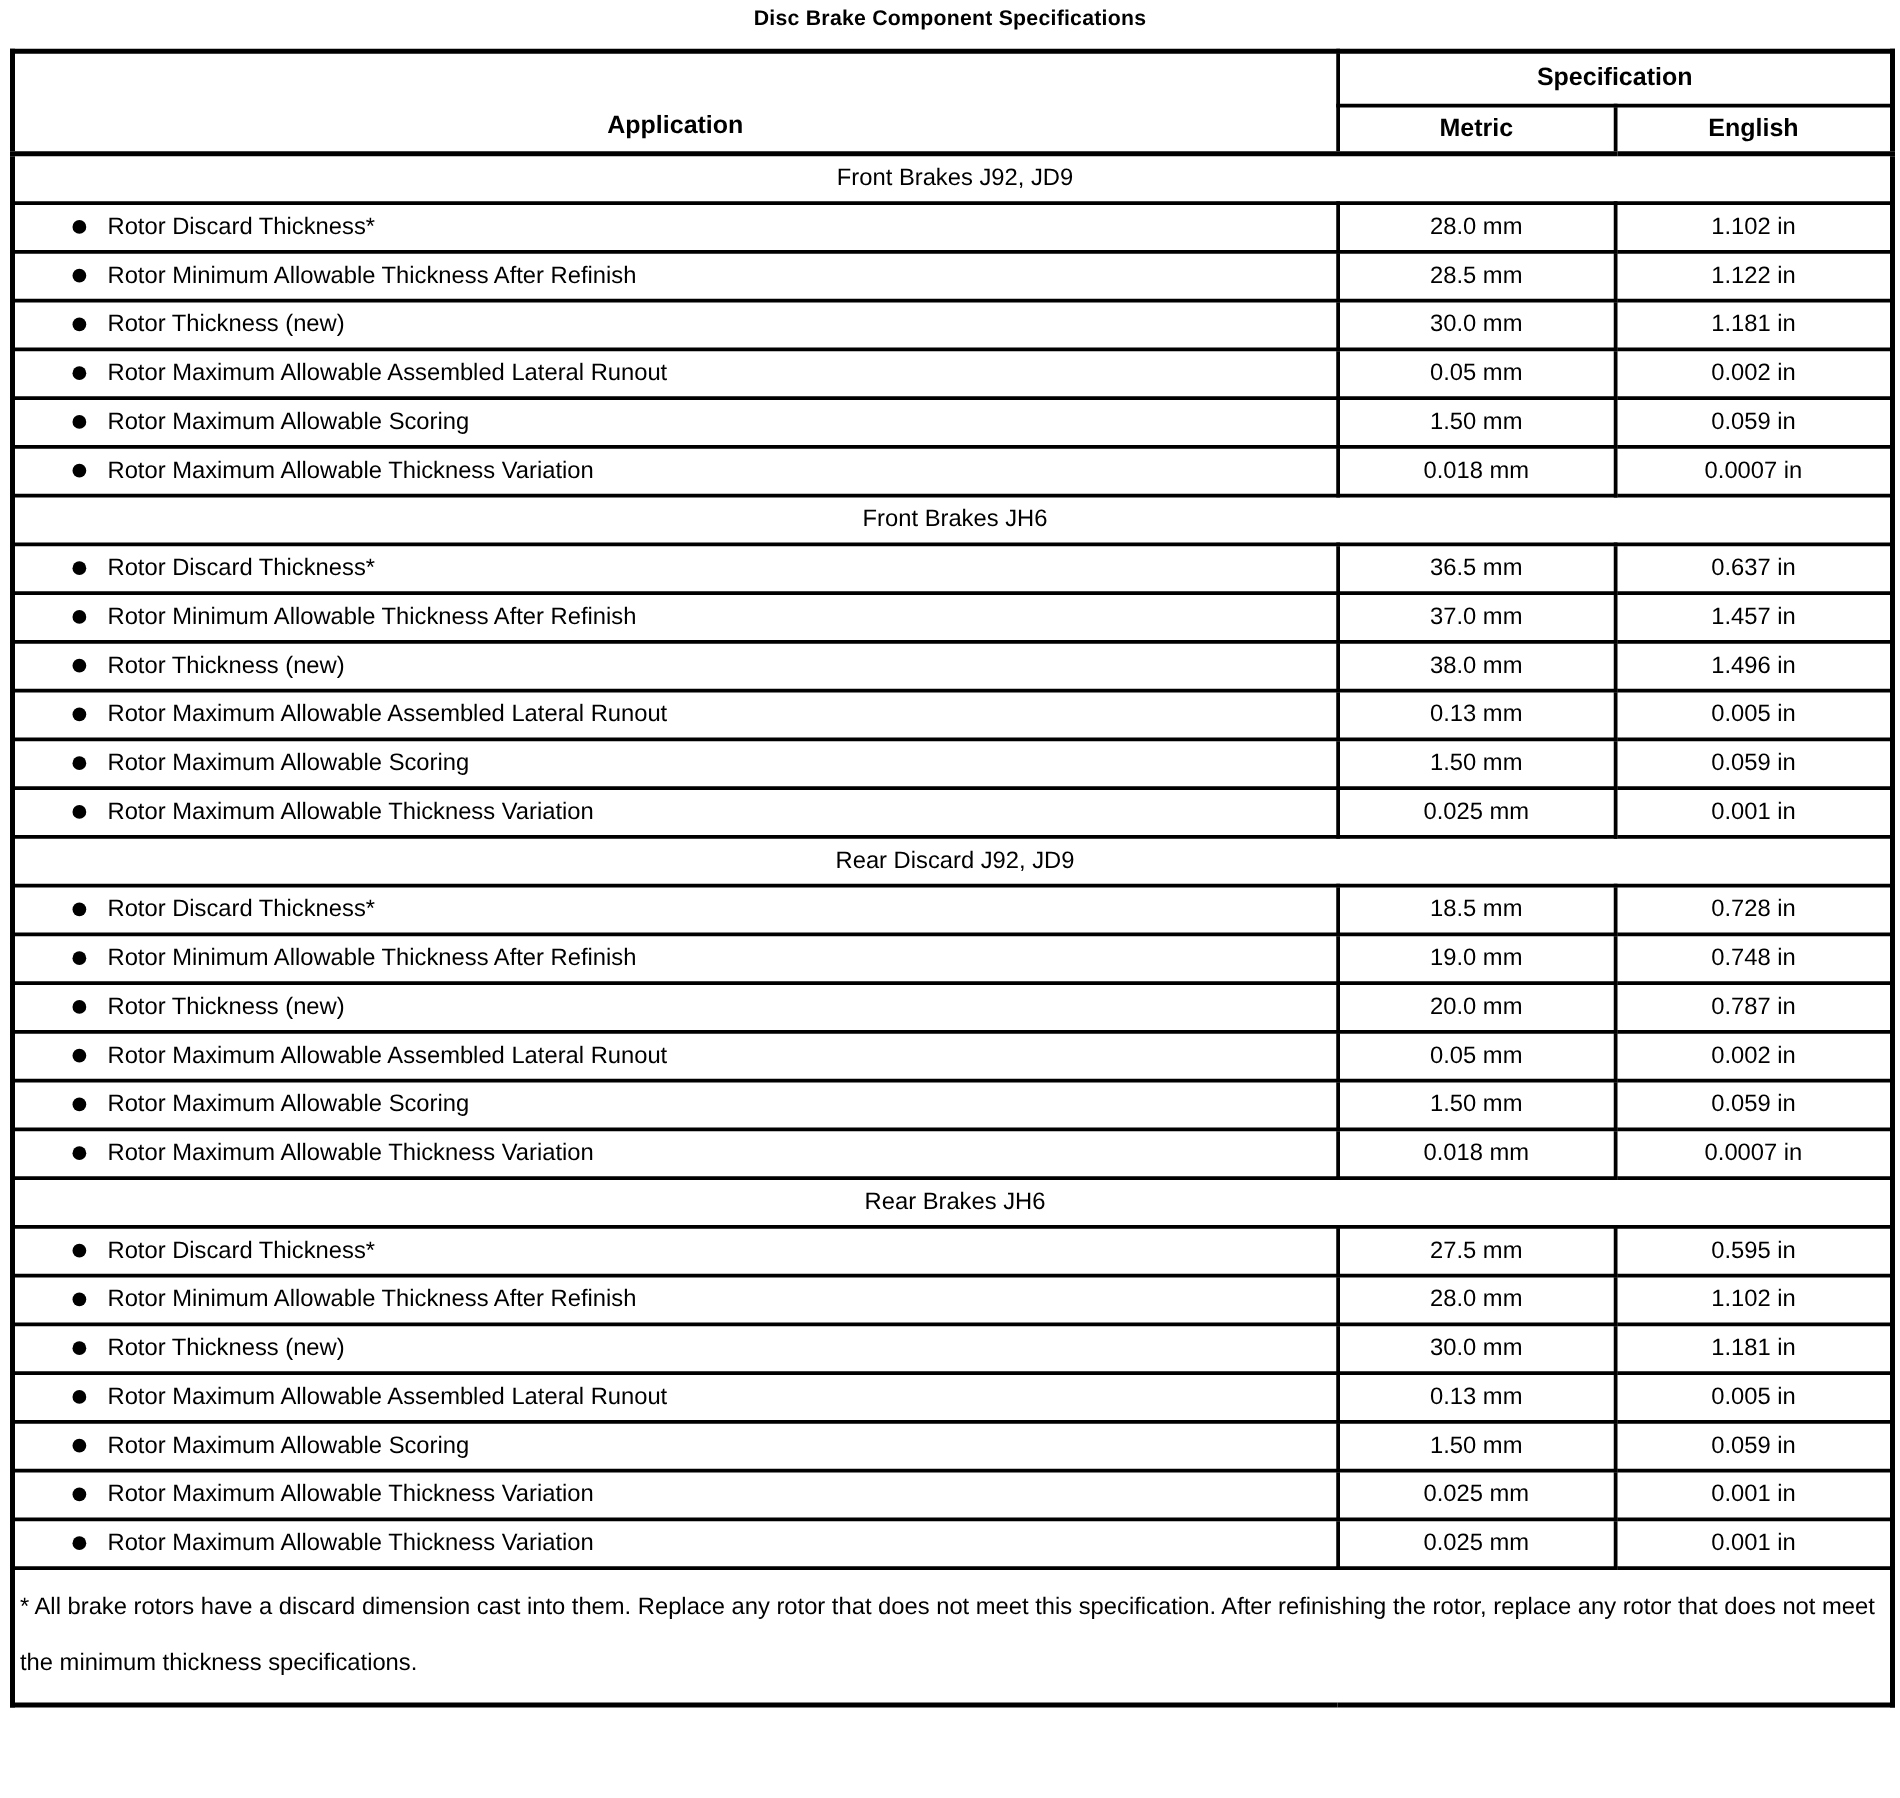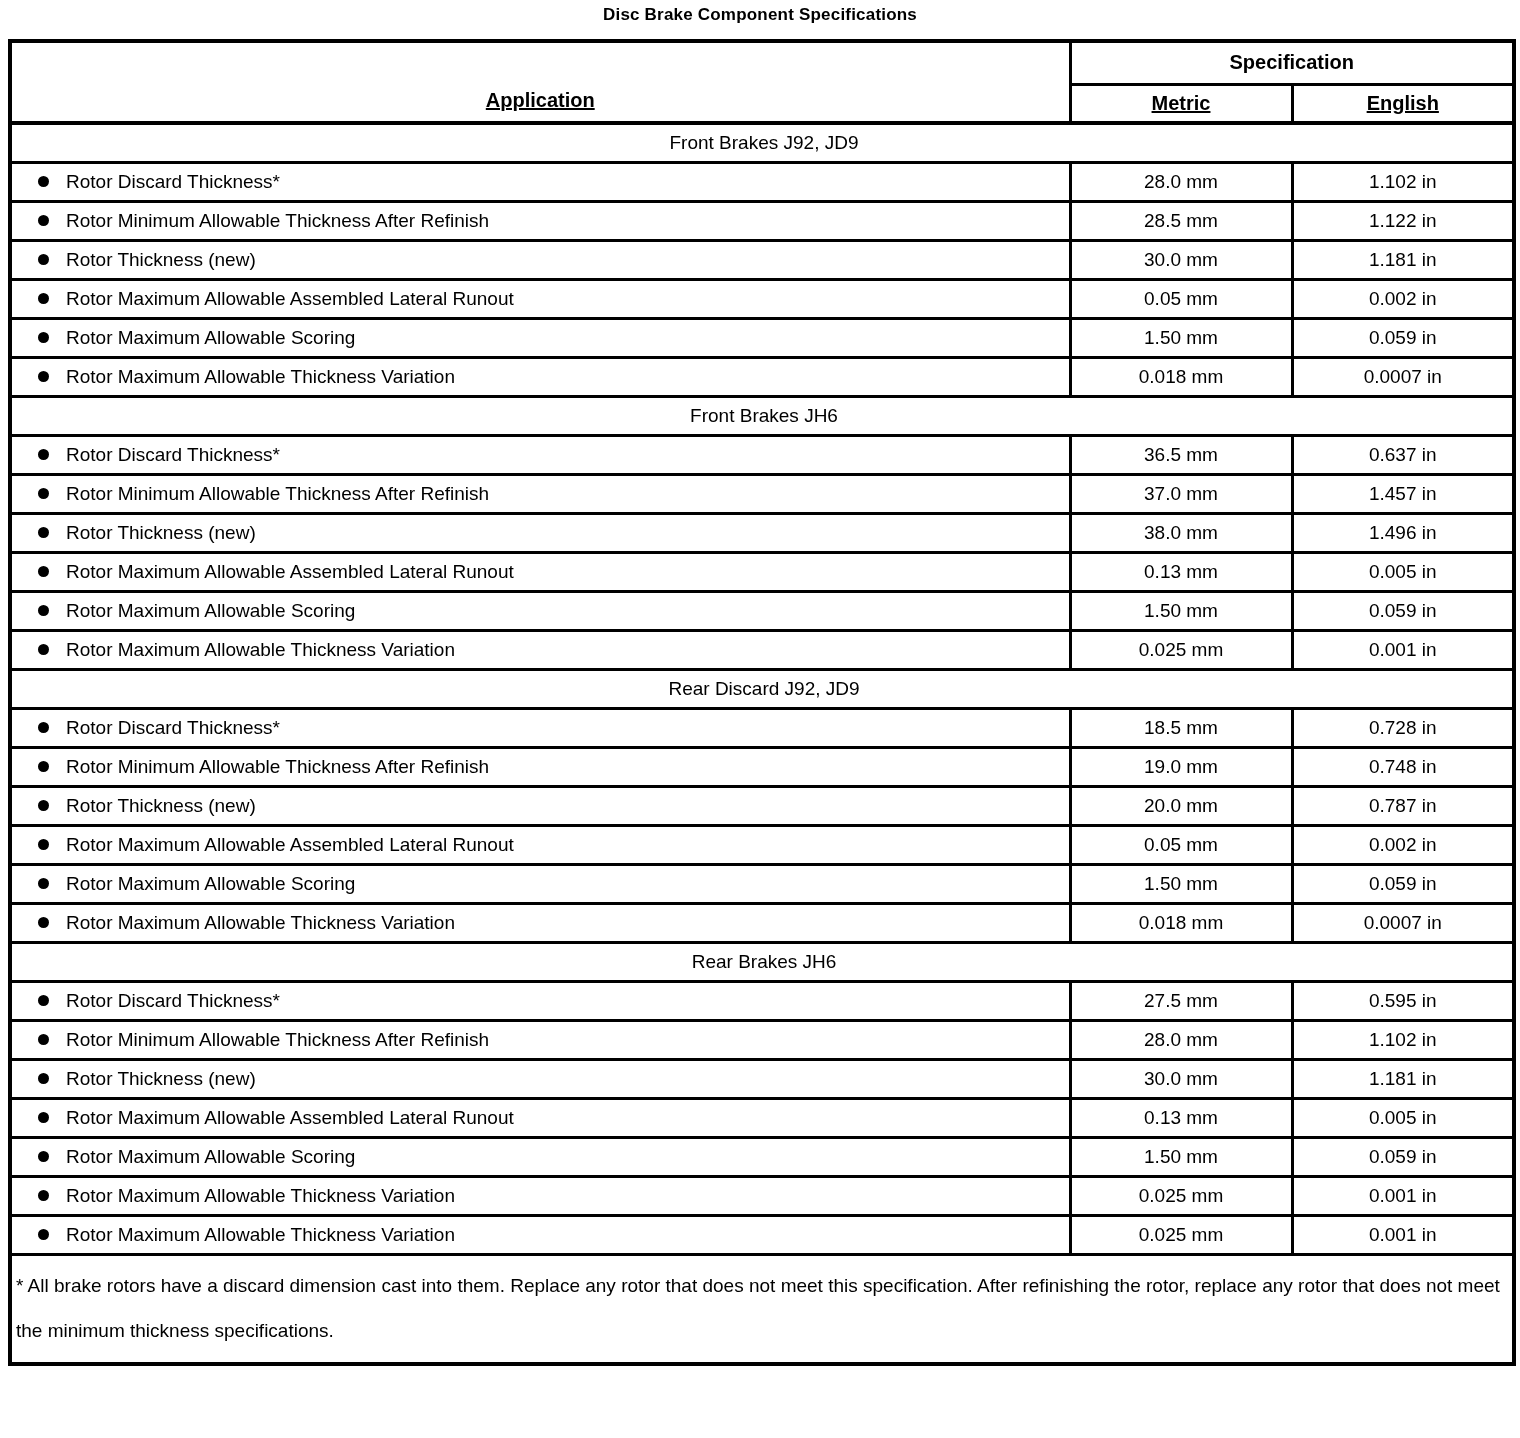--- a/index.html
+++ b/index.html
@@ -43,34 +43,34 @@
   }
   th.spec-th { height: 43px; margin-left: 16px; }
   th.sub-th { height: 39px; margin-top: 34px; }
   th.app-th {
     vertical-align: bottom;
     padding-bottom: 9px;
   }
   thead tr:last-child th,
   th.app-th {
     border-bottom: 4px solid #000000;
-    text-decoration: underline;
   }
   td.section-cell {
     height: 39px;
     padding-left: 4px;
     text-align: center;
   }
   td.label-cell {
     height: 39px;
     text-align: left;
   }
   .label-inner {
     display: flex;
     align-items: center;
+    padding-left: 20px;
   }
   .bullet {
     display: inline-block;
     width: 11px;
     height: 11px;
     border-radius: 50%;
     background: #000000;
     margin-left: 26px;
     margin-right: 17px;
     flex: 0 0 auto;

